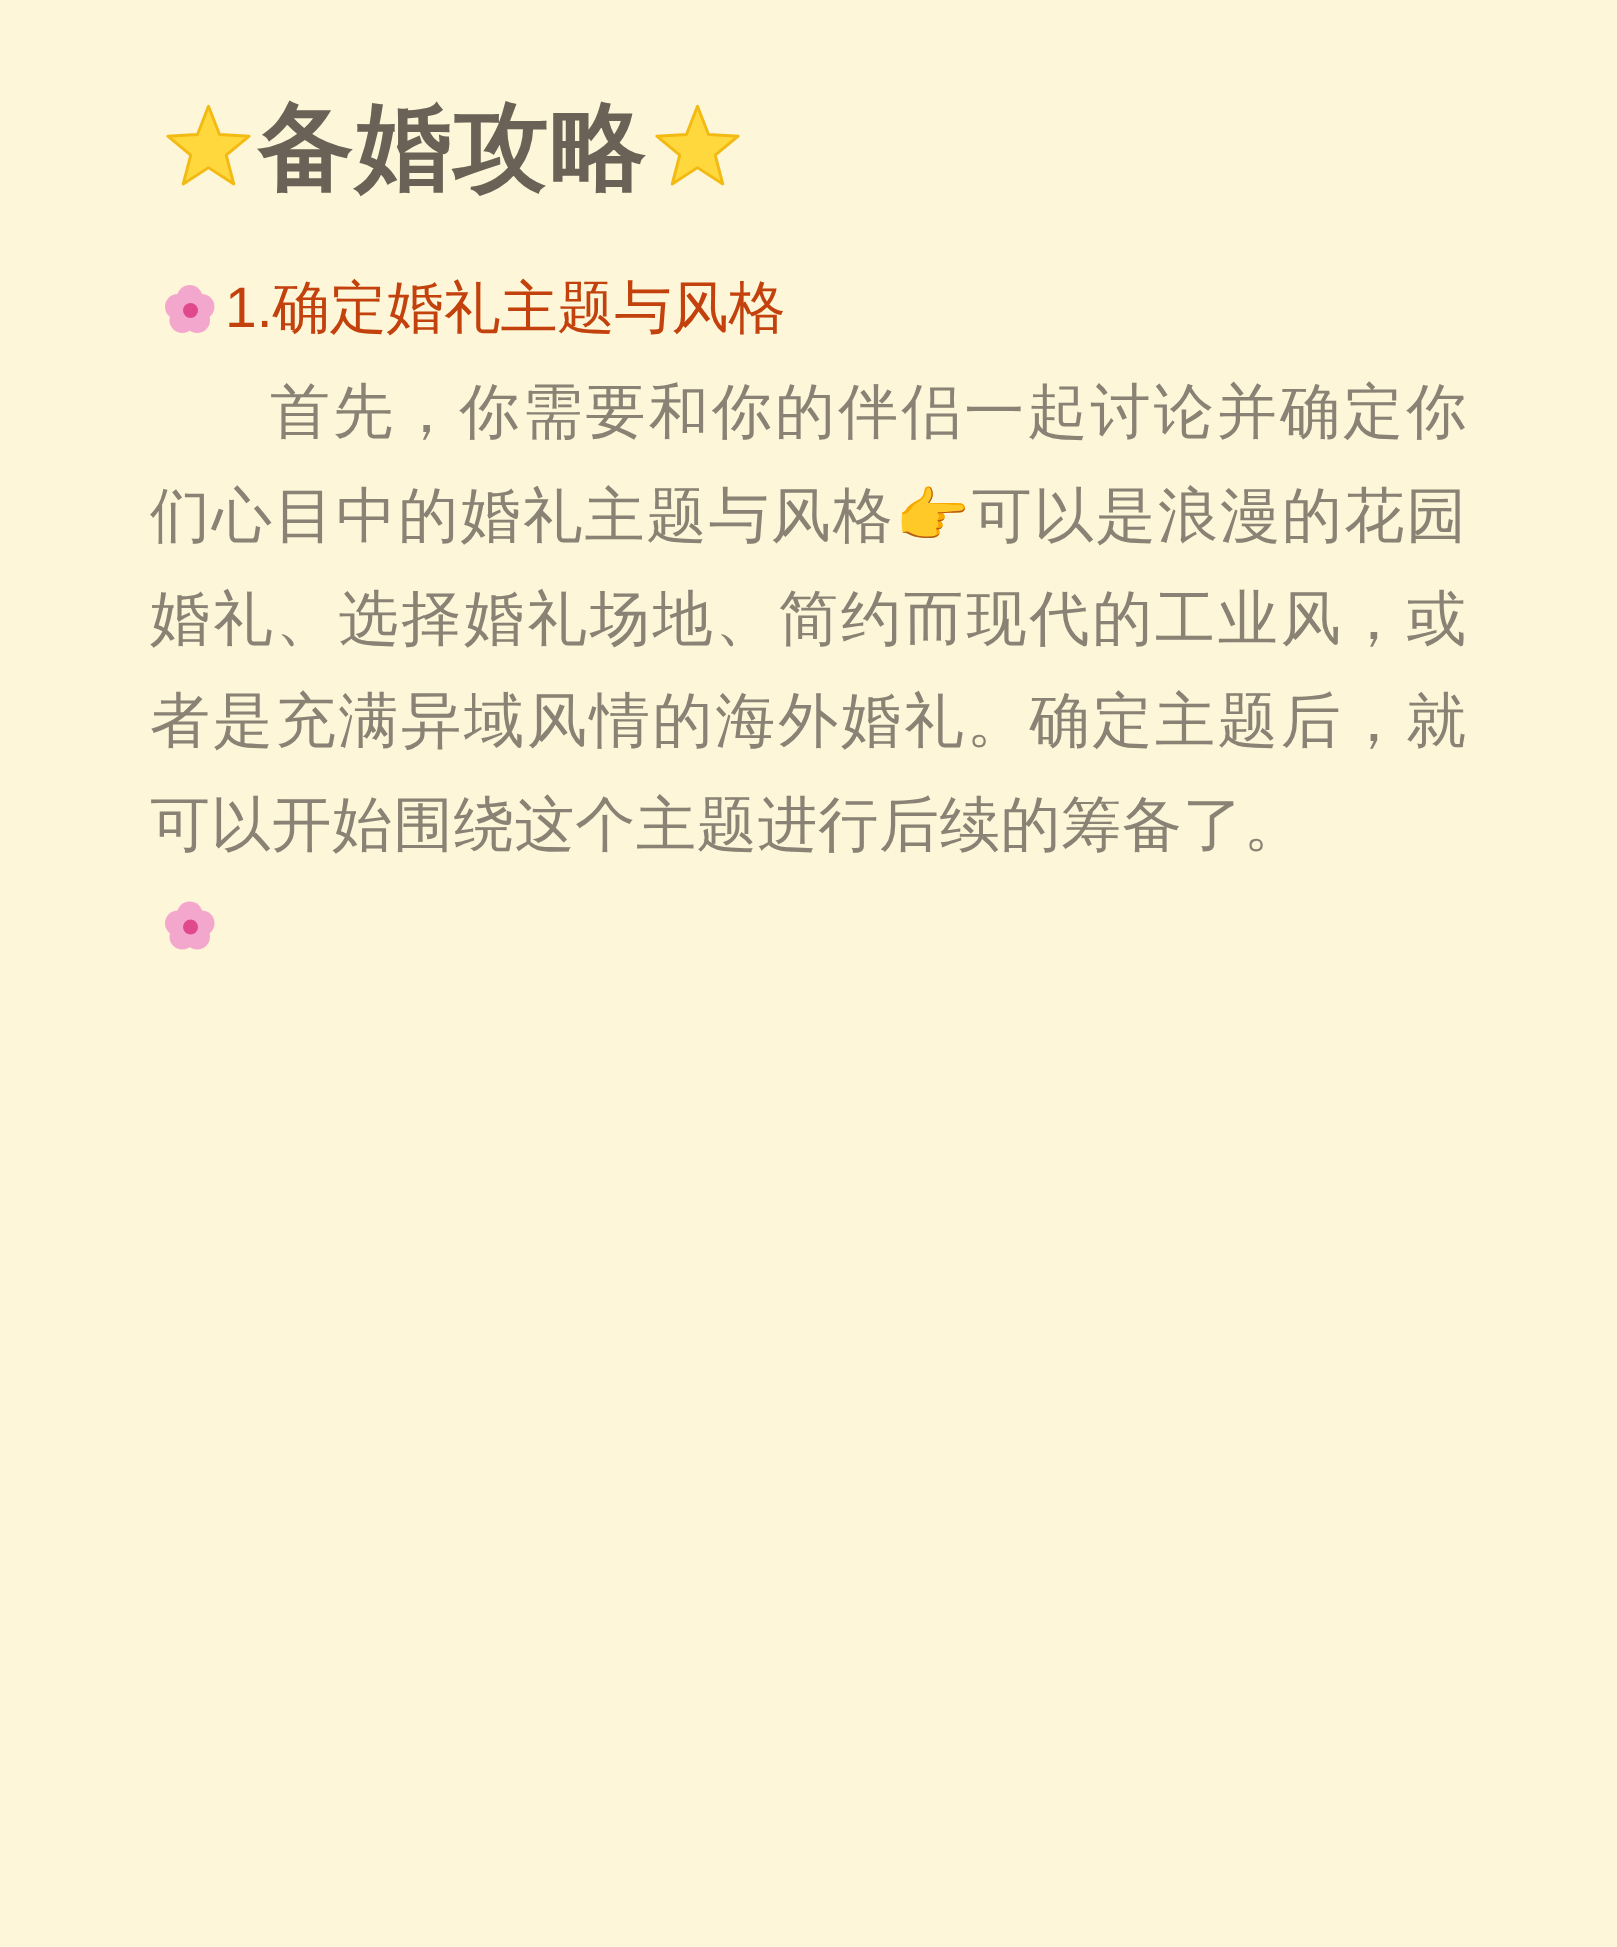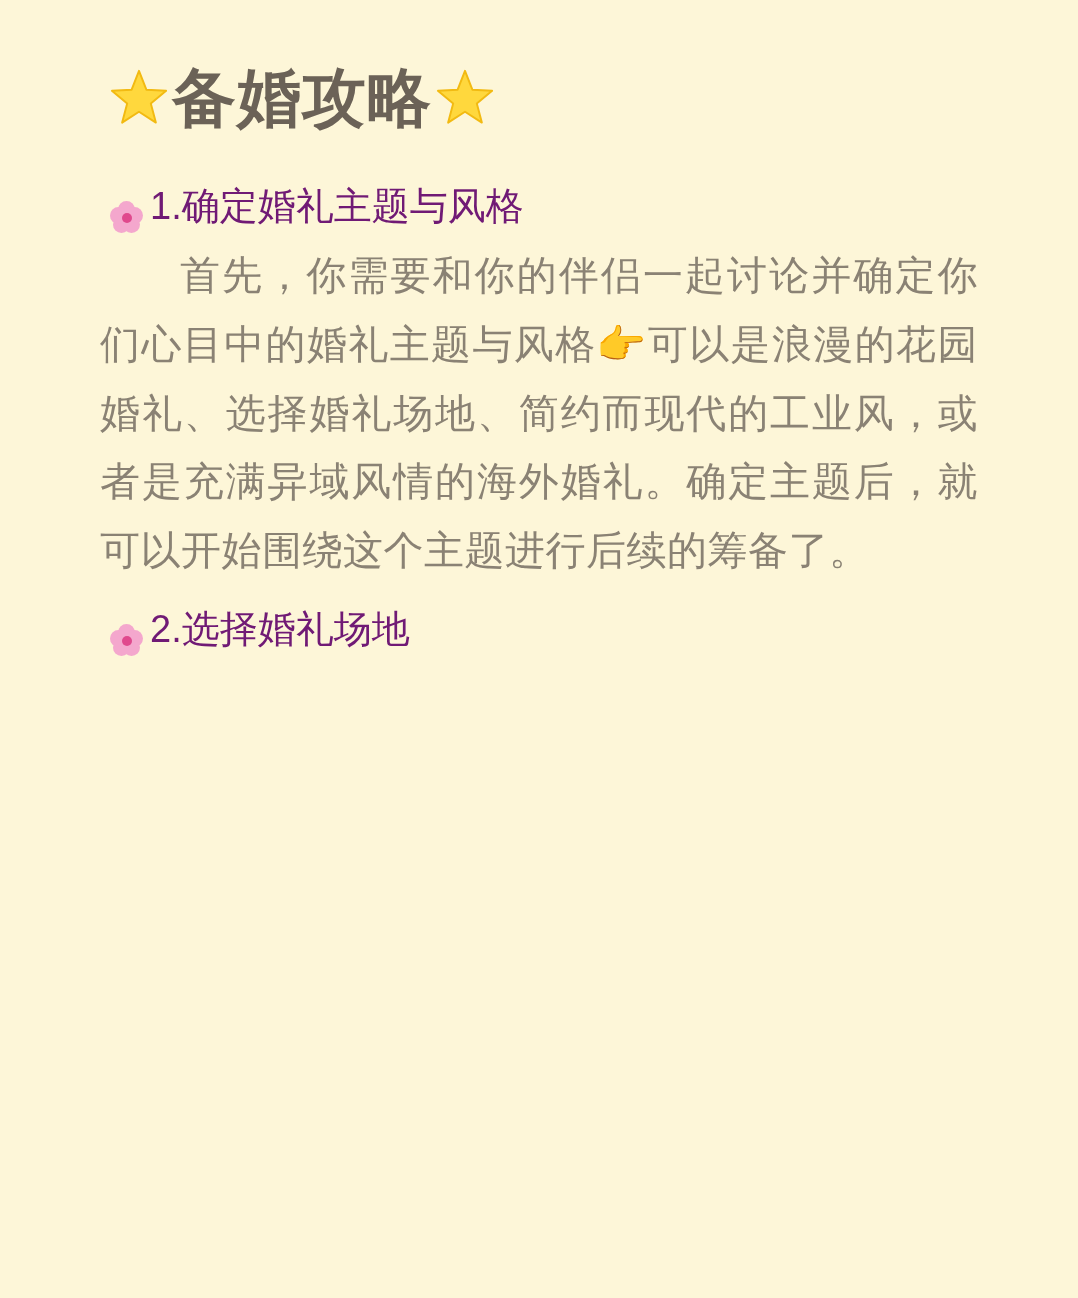--- a/index.html
+++ b/index.html
@@ -28,23 +28,23 @@
     letter-spacing: 1px;
     line-height: 1.25;
     margin: 0 0 24px 8px;
     white-space: nowrap;
     display: flex;
     align-items: center;
     gap: 2px;
   }
   .section-head {
     display: flex;
-    align-items: flex-end;
+    align-items: center;
     font-size: 38px;
-    color: #701a75;
+    color: #c2410c;
     margin: 16px 0 6px 10px;
     line-height: 1.5;
     white-space: nowrap;
   }
   .para {
     font-size: 40px;
     color: #8a8274;
     line-height: 1.72;
     text-align: justify;
     text-indent: 2em;
@@ -134,17 +134,16 @@
 
     <div class="section-head">
       <span class="flower">
         <i></i>
           <i></i>
           <i></i>
           <i></i>
           <i></i>
           <b></b>
       </span>
-      <span>2.选择婚礼场地</span>
     </div>
 
   </div>
 </div>
 
 </body></html>

